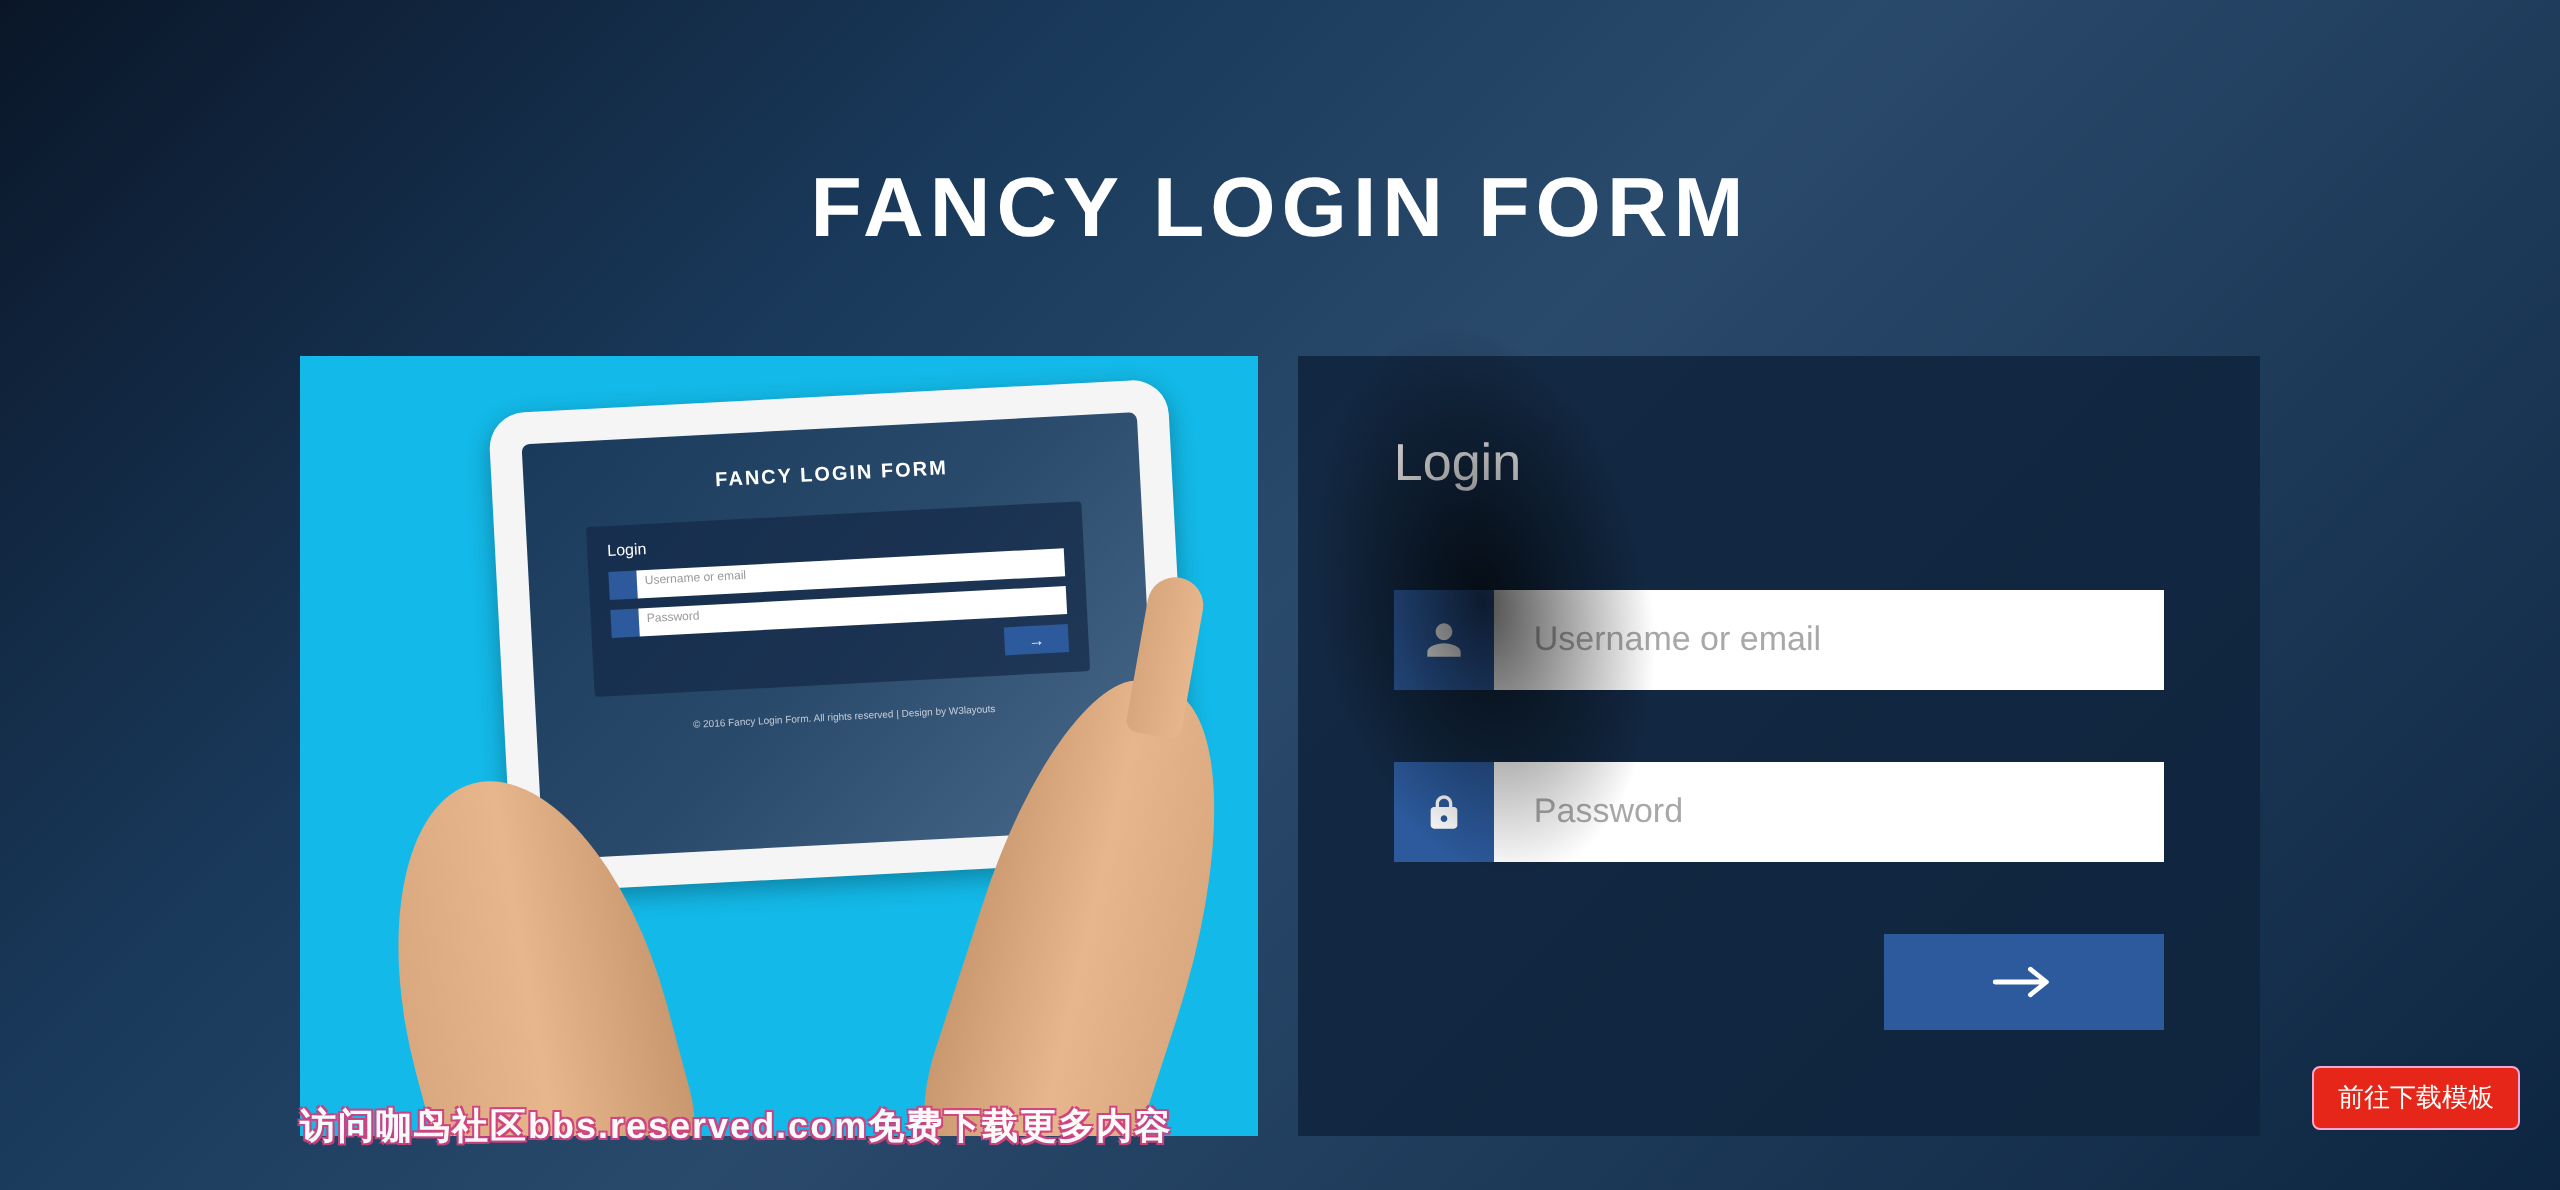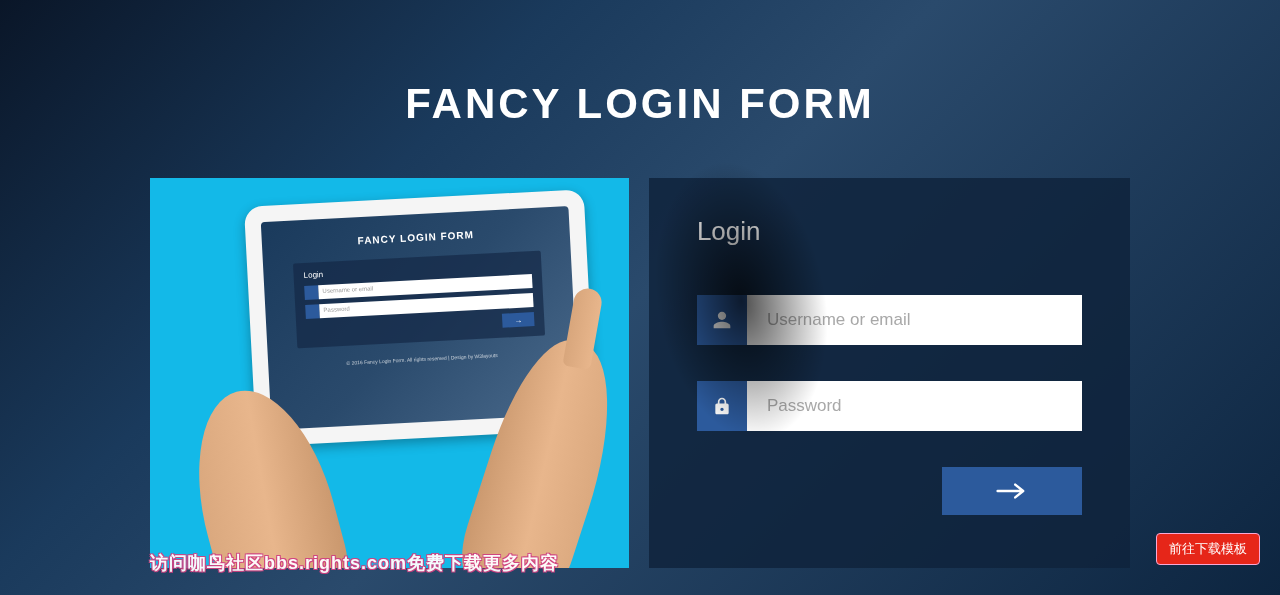--- a/index.html
+++ b/index.html
@@ -224,13 +224,13 @@
           <path d="M2 12h30M24 4l10 8-10 8" stroke="#fff" stroke-width="3" fill="none" stroke-linecap="round" stroke-linejoin="round"></path>
         </svg>
       </button>
     </div>
   </div>
 
 </div>
 
 <button class="download-btn">前往下载模板</button>
 
-<div class="watermark">访问咖鸟社区bbs.rights.com免费下载更多内容</div>
+<div class="watermark">访问咖鸟社区bbs.reserved.com免费下载更多内容</div>
 
 </body></html>

